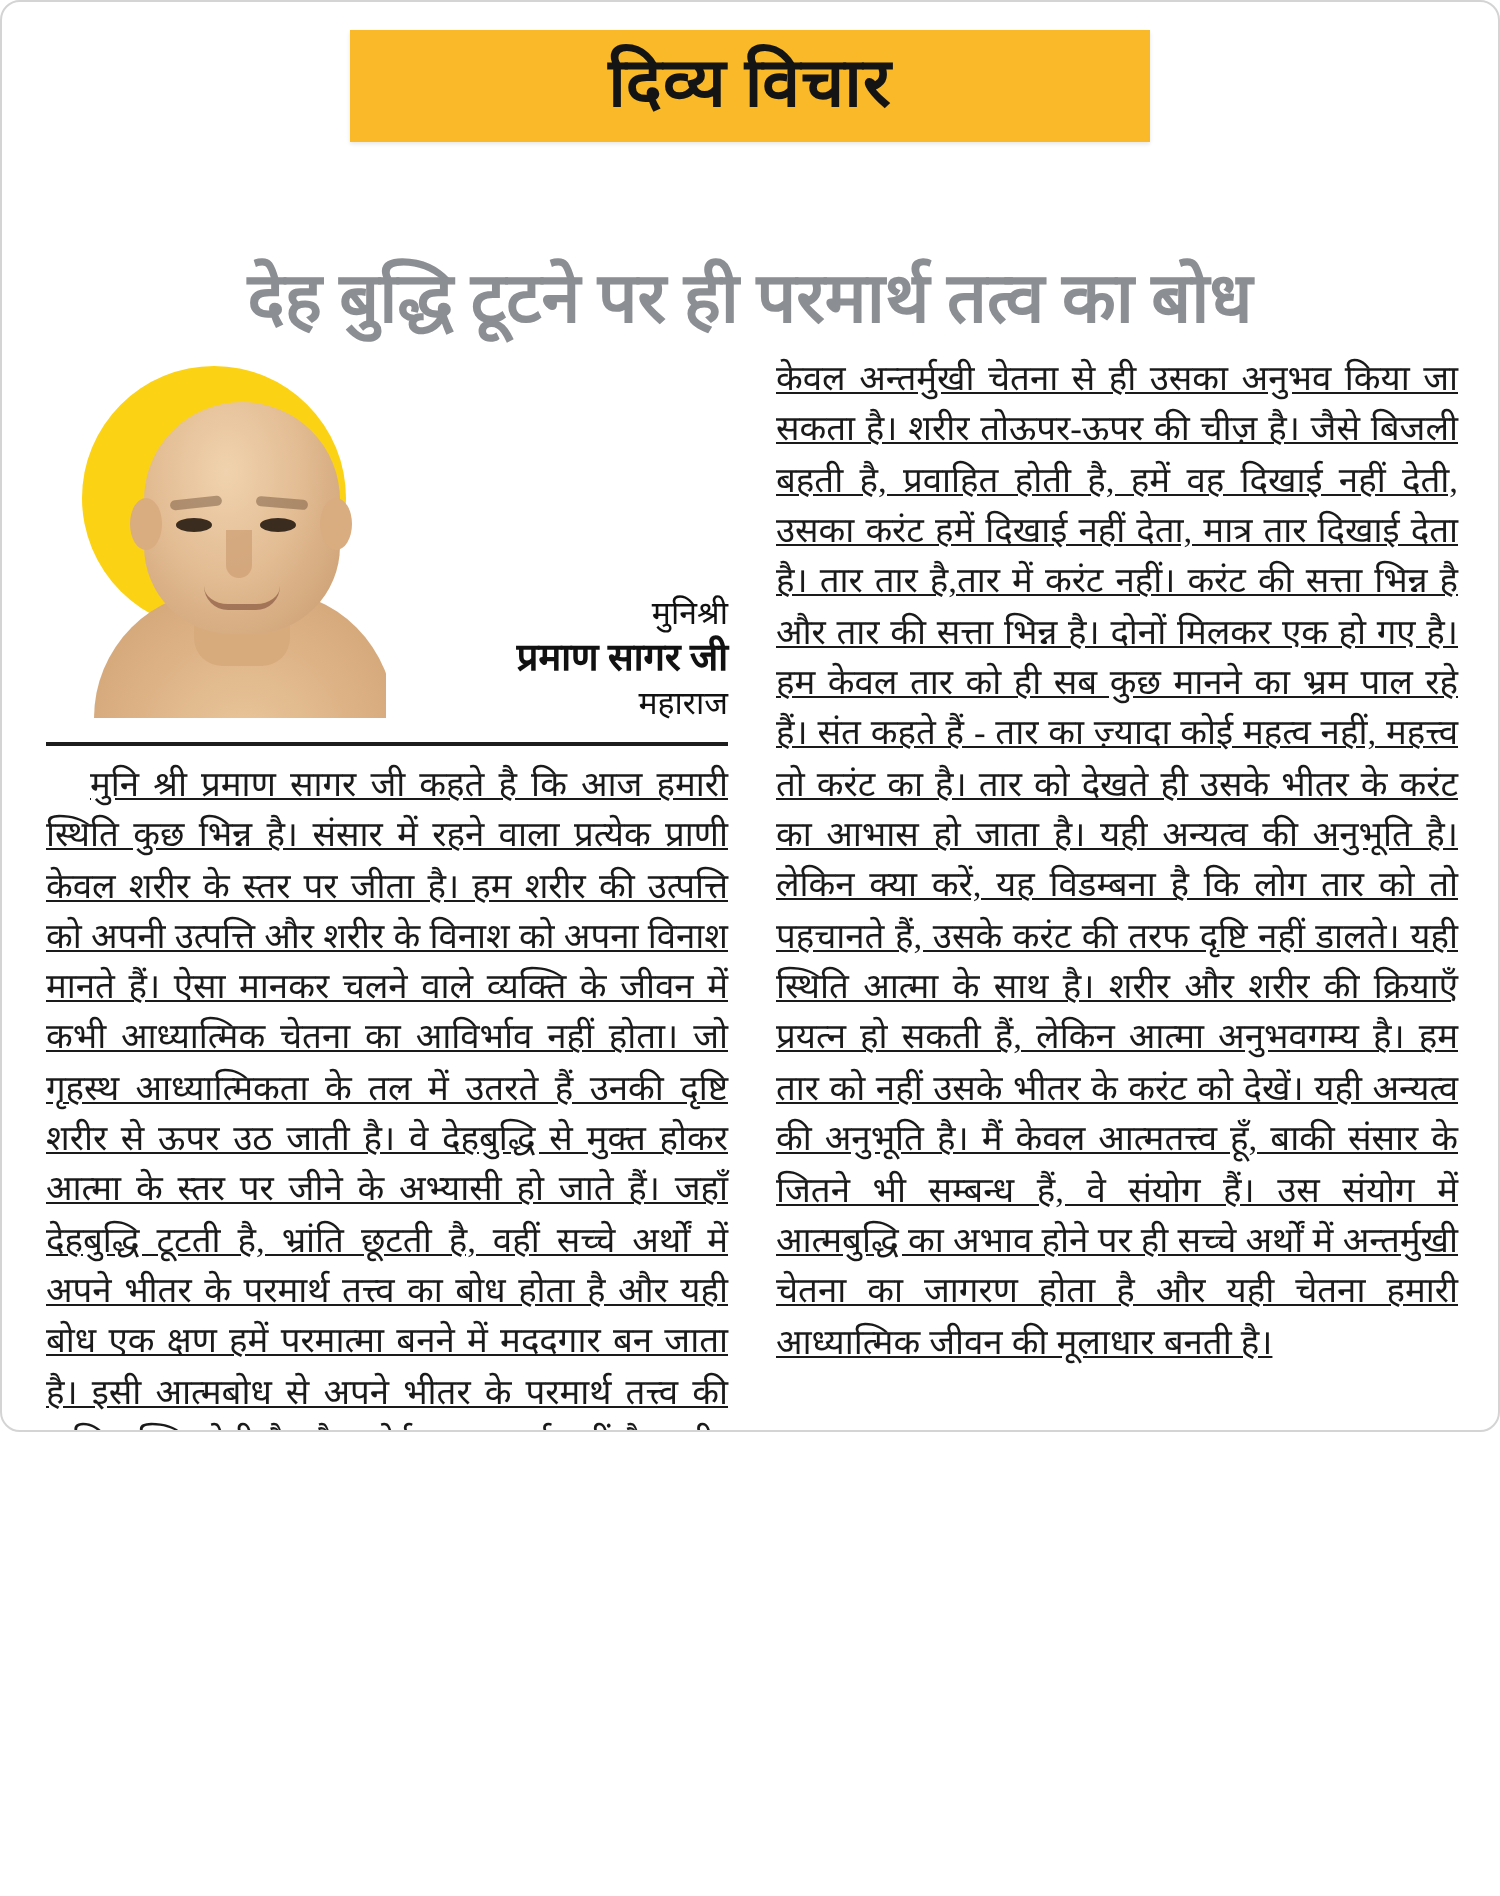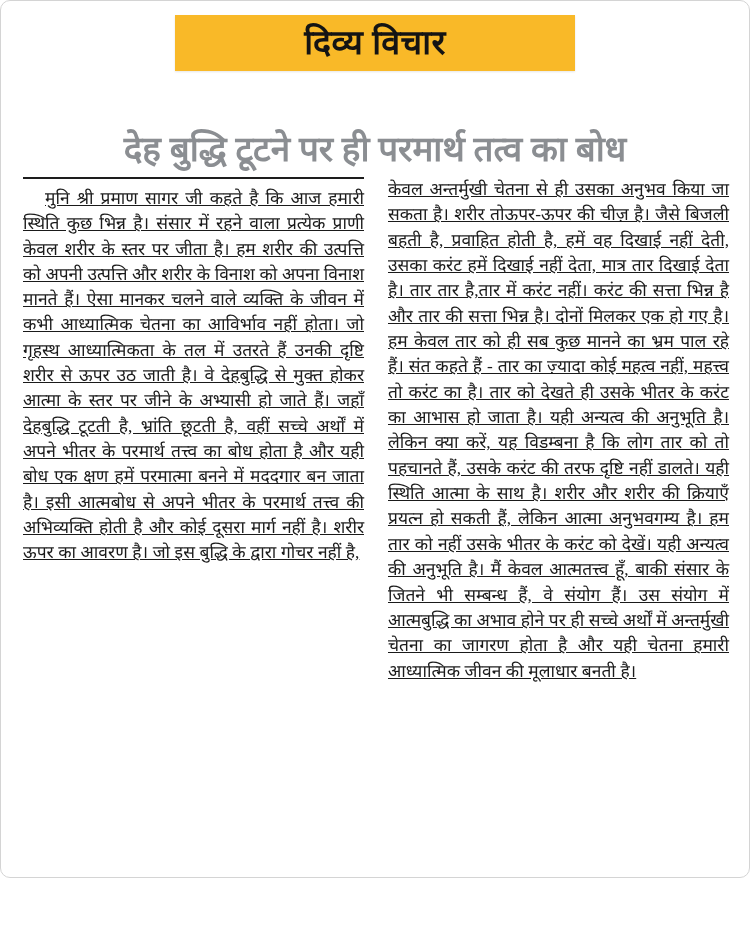--- a/index.html
+++ b/index.html
@@ -8,21 +8,21 @@
     padding: 0;
     background: #ffffff;
   }
   body {
     font-family: "Liberation Serif", "DejaVu Serif", serif;
   }
 
   .page {
     position: relative;
     width: 750px;
-    height: 878px;
+    height: 716px;
     box-sizing: border-box;
     background: #ffffff;
     border: 1px solid #d4d4d4;
     border-radius: 10px;
     overflow: hidden;
   }
 
   
   .banner-wrap {
     position: absolute;
@@ -239,20 +239,42 @@
       <span class="banner-title">दिव्य विचार</span>
     </div>
   </div>
 
   <h1 class="headline">देह बुद्धि टूटने पर ही परमार्थ तत्व का बोध</h1>
 
   <div class="columns">
 
     <div class="col col-left">
 
+      <div class="figure">
+        <div class="halo"></div>
+        <div class="portrait">
+          <div class="p-shoulders"></div>
+          <div class="p-neck"></div>
+          <div class="p-head"></div>
+          <div class="p-ear-l"></div>
+          <div class="p-ear-r"></div>
+          <div class="p-brow-l"></div>
+          <div class="p-brow-r"></div>
+          <div class="p-eye-l"></div>
+          <div class="p-eye-r"></div>
+          <div class="p-nose"></div>
+          <div class="p-mouth"></div>
+        </div>
+
+        <div class="caption">
+          <div class="cap-pre">मुनिश्री</div>
+          <div class="cap-name">प्रमाण सागर जी</div>
+          <div class="cap-post">महाराज</div>
+        </div>
+      </div>
 
       <div class="rule"></div>
 
       <p class="body-text indent">मुनि श्री प्रमाण सागर जी कहते है कि आज हमारी स्थिति कुछ भिन्न है। संसार में रहने वाला प्रत्येक प्राणी केवल शरीर के स्तर पर जीता है। हम शरीर की उत्पत्ति को अपनी उत्पत्ति और शरीर के विनाश को अपना विनाश मानते हैं। ऐसा मानकर चलने वाले व्यक्ति के जीवन में कभी आध्यात्मिक चेतना का आविर्भाव नहीं होता। जो गृहस्थ आध्यात्मिकता के तल में उतरते हैं उनकी दृष्टि शरीर से ऊपर उठ जाती है। वे देहबुद्धि से मुक्त होकर आत्मा के स्तर पर जीने के अभ्यासी हो जाते हैं। जहाँ देहबुद्धि टूटती है, भ्रांति छूटती है, वहीं सच्चे अर्थों में अपने भीतर के परमार्थ तत्त्व का बोध होता है और यही बोध एक क्षण हमें परमात्मा बनने में मददगार बन जाता है। इसी आत्मबोध से अपने भीतर के परमार्थ तत्त्व की अभिव्यक्ति होती है और कोई दूसरा मार्ग नहीं है। शरीर ऊपर का आवरण है। जो इस बुद्धि के द्वारा गोचर नहीं है,</p>
     </div>
 
     <div class="col col-right">
       <p class="body-text">केवल अन्तर्मुखी चेतना से ही उसका अनुभव किया जा सकता है। शरीर तोऊपर-ऊपर की चीज़ है। जैसे बिजली बहती है, प्रवाहित होती है, हमें वह दिखाई नहीं देती, उसका करंट हमें दिखाई नहीं देता, मात्र तार दिखाई देता है। तार तार है,तार में करंट नहीं। करंट की सत्ता भिन्न है और तार की सत्ता भिन्न है। दोनों मिलकर एक हो गए है। हम केवल तार को ही सब कुछ मानने का भ्रम पाल रहे हैं। संत कहते हैं - तार का ज़्यादा कोई महत्व नहीं, महत्त्व तो करंट का है। तार को देखते ही उसके भीतर के करंट का आभास हो जाता है। यही अन्यत्व की अनुभूति है। लेकिन क्या करें, यह विडम्बना है कि लोग तार को तो पहचानते हैं, उसके करंट की तरफ दृष्टि नहीं डालते। यही स्थिति आत्मा के साथ है। शरीर और शरीर की क्रियाएँ प्रयत्न हो सकती हैं, लेकिन आत्मा अनुभवगम्य है। हम तार को नहीं उसके भीतर के करंट को देखें। यही अन्यत्व की अनुभूति है। मैं केवल आत्मतत्त्व हूँ, बाकी संसार के जितने भी सम्बन्ध हैं, वे संयोग हैं। उस संयोग में आत्मबुद्धि का अभाव होने पर ही सच्चे अर्थों में अन्तर्मुखी चेतना का जागरण होता है और यही चेतना हमारी आध्यात्मिक जीवन की मूलाधार बनती है।</p>
     </div>
 

